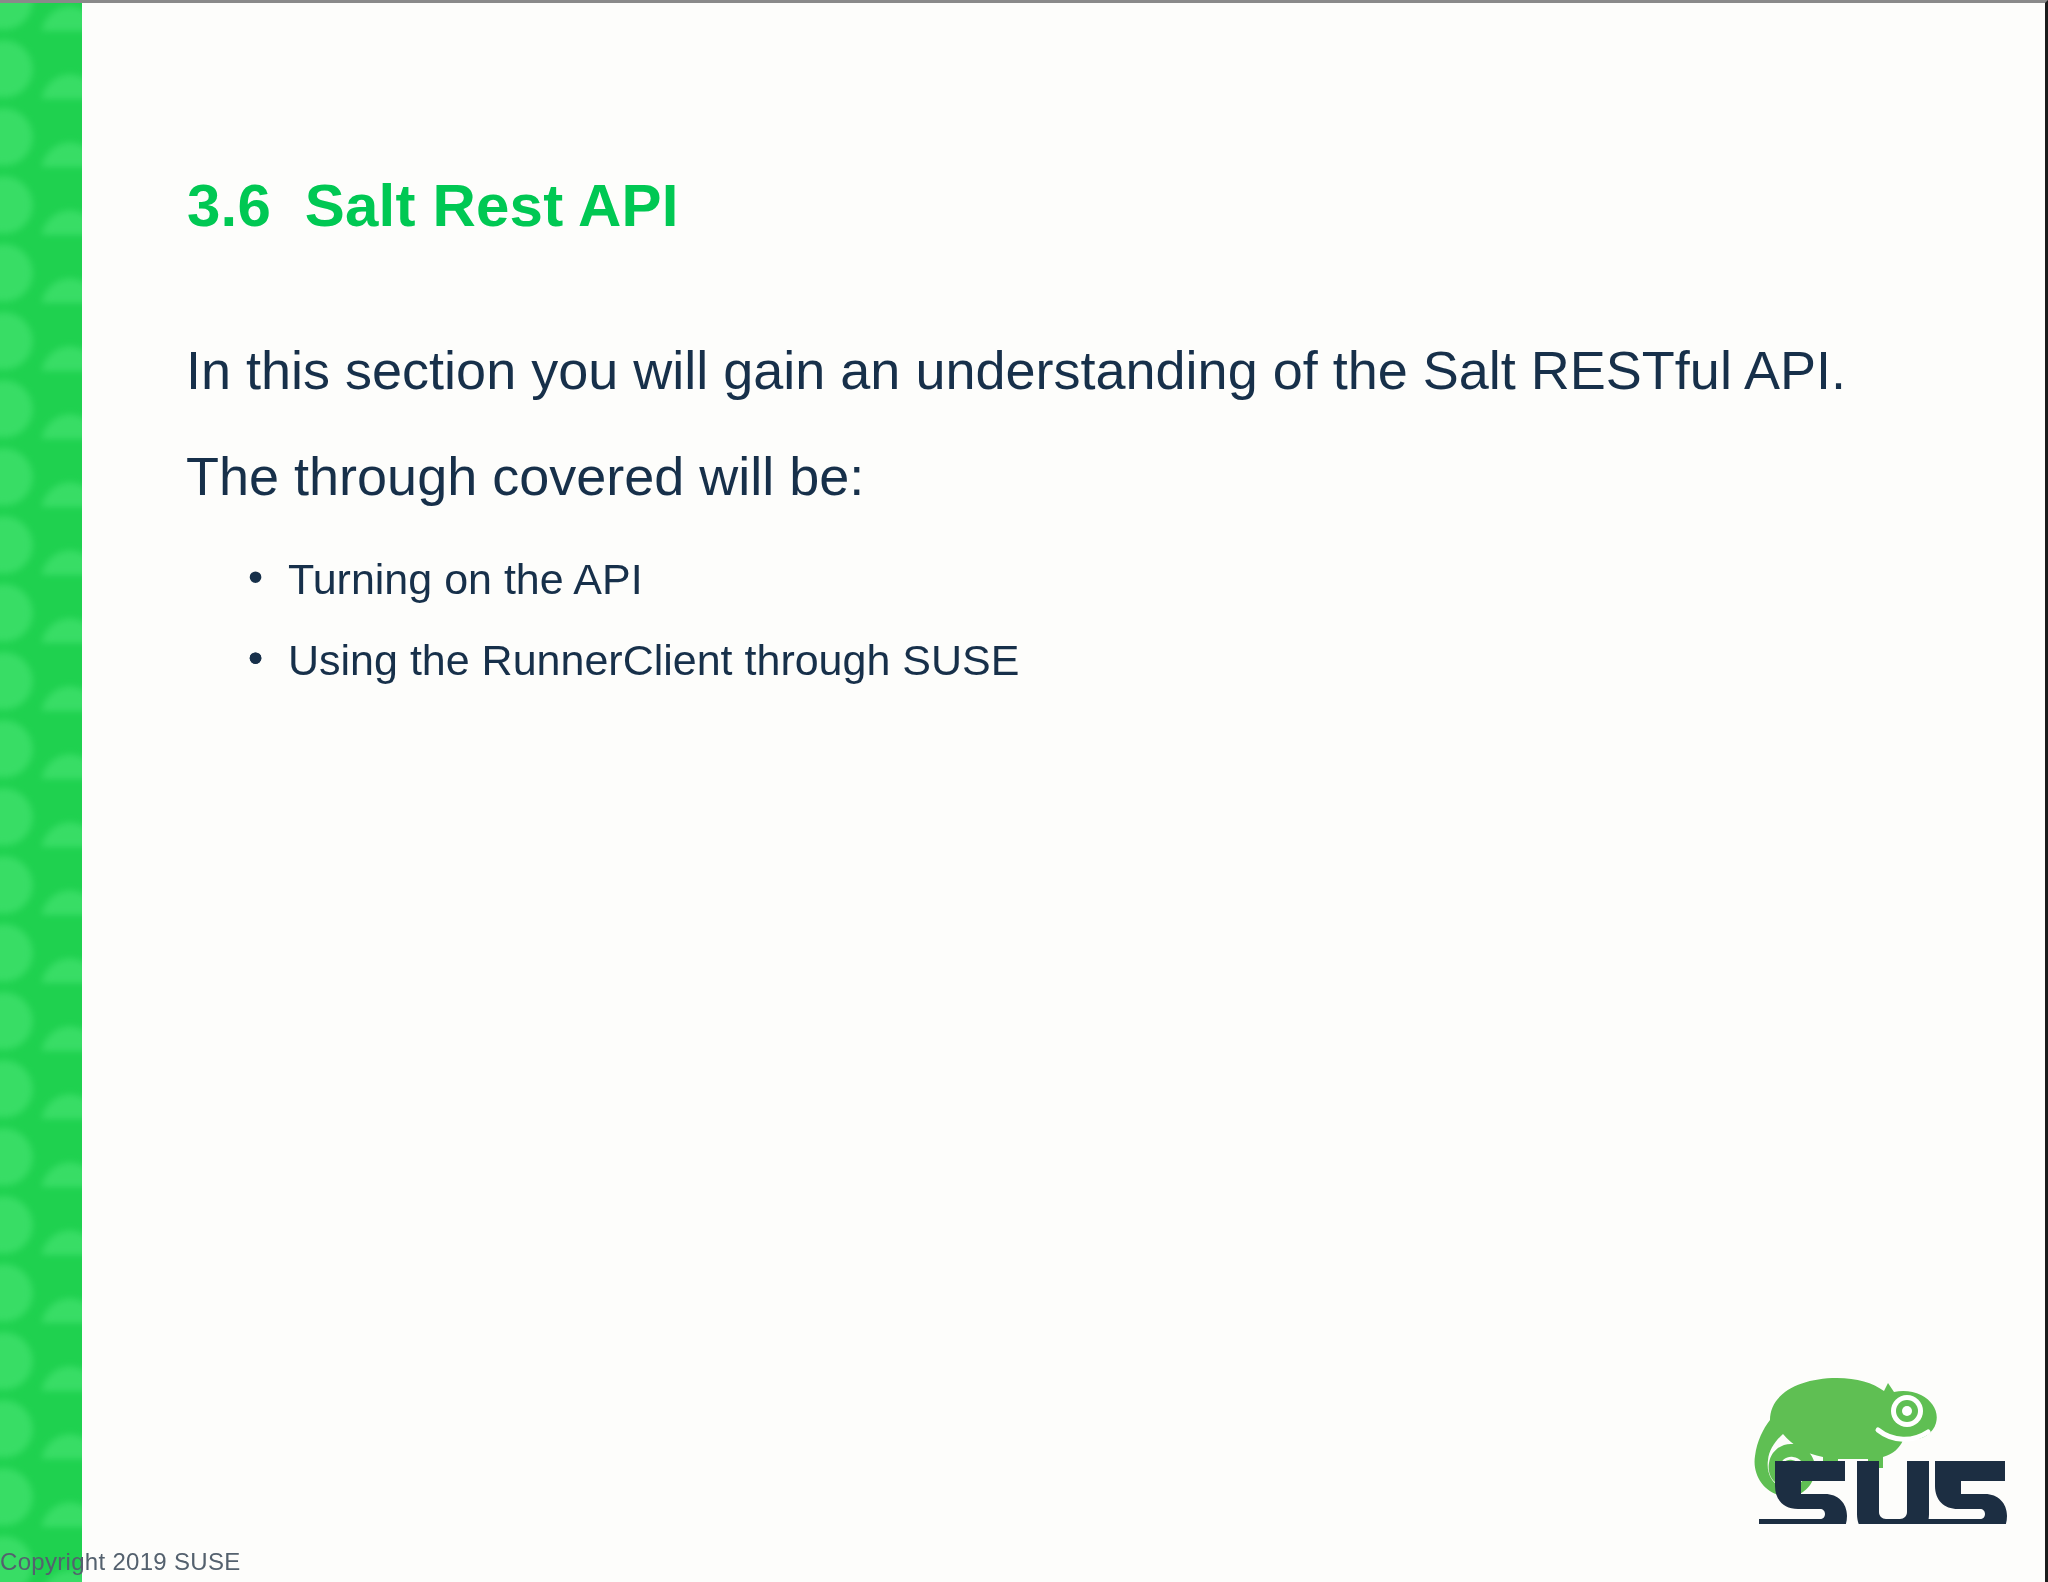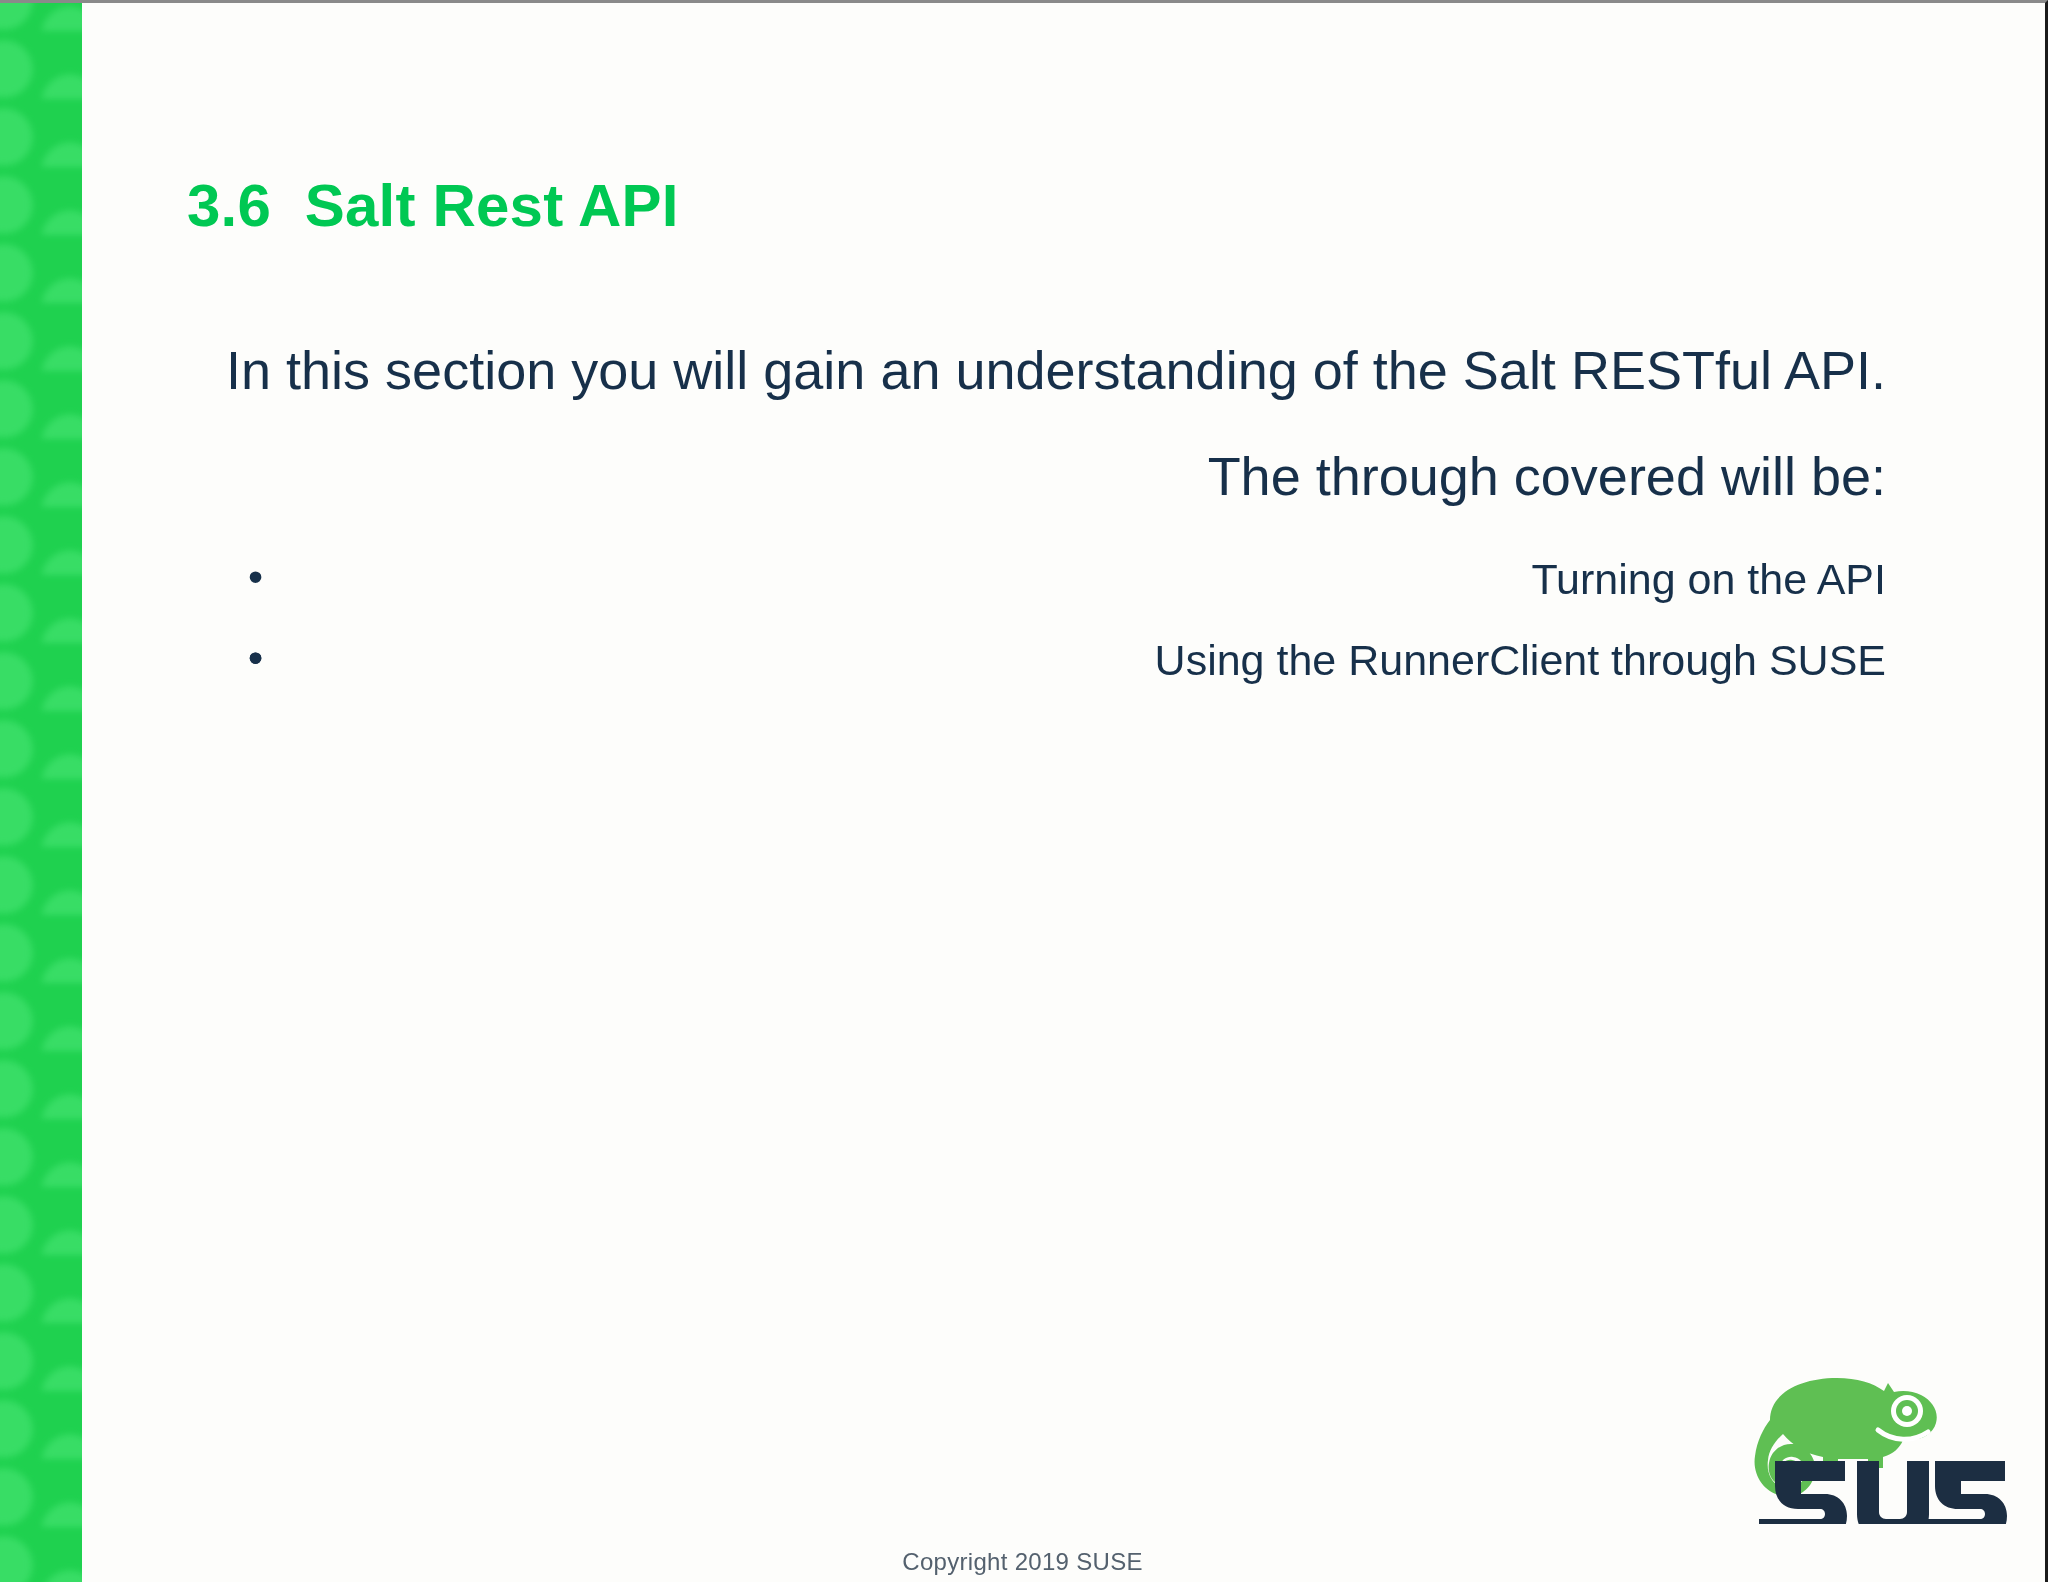--- a/index.html
+++ b/index.html
@@ -48,21 +48,20 @@
     opacity: 0.95;
   }
 
   
   .content {
     position: absolute;
     left: 82px;
     top: 0;
     right: 0;
     bottom: 0;
-    text-align: right;
   }
 
   .slide-title {
     position: absolute;
     left: 105px;
     top: 168px;
     font-size: 60px;
     font-weight: bold;
     color: #00c853;
     letter-spacing: 0.2px;
@@ -115,21 +114,21 @@
     height: 160px;
   }
   .suse-logo svg { display: block; width: 310px; height: 160px; }
 
   
   .footer {
     position: absolute;
     left: 0;
     right: 0;
     bottom: 6px;
-    text-align: center;
+    text-align: left;
     font-size: 24px;
     color: #54616e;
     letter-spacing: 0.3px;
   }
 </style>
 </head>
 <body>
 
 <div class="slide">
 

